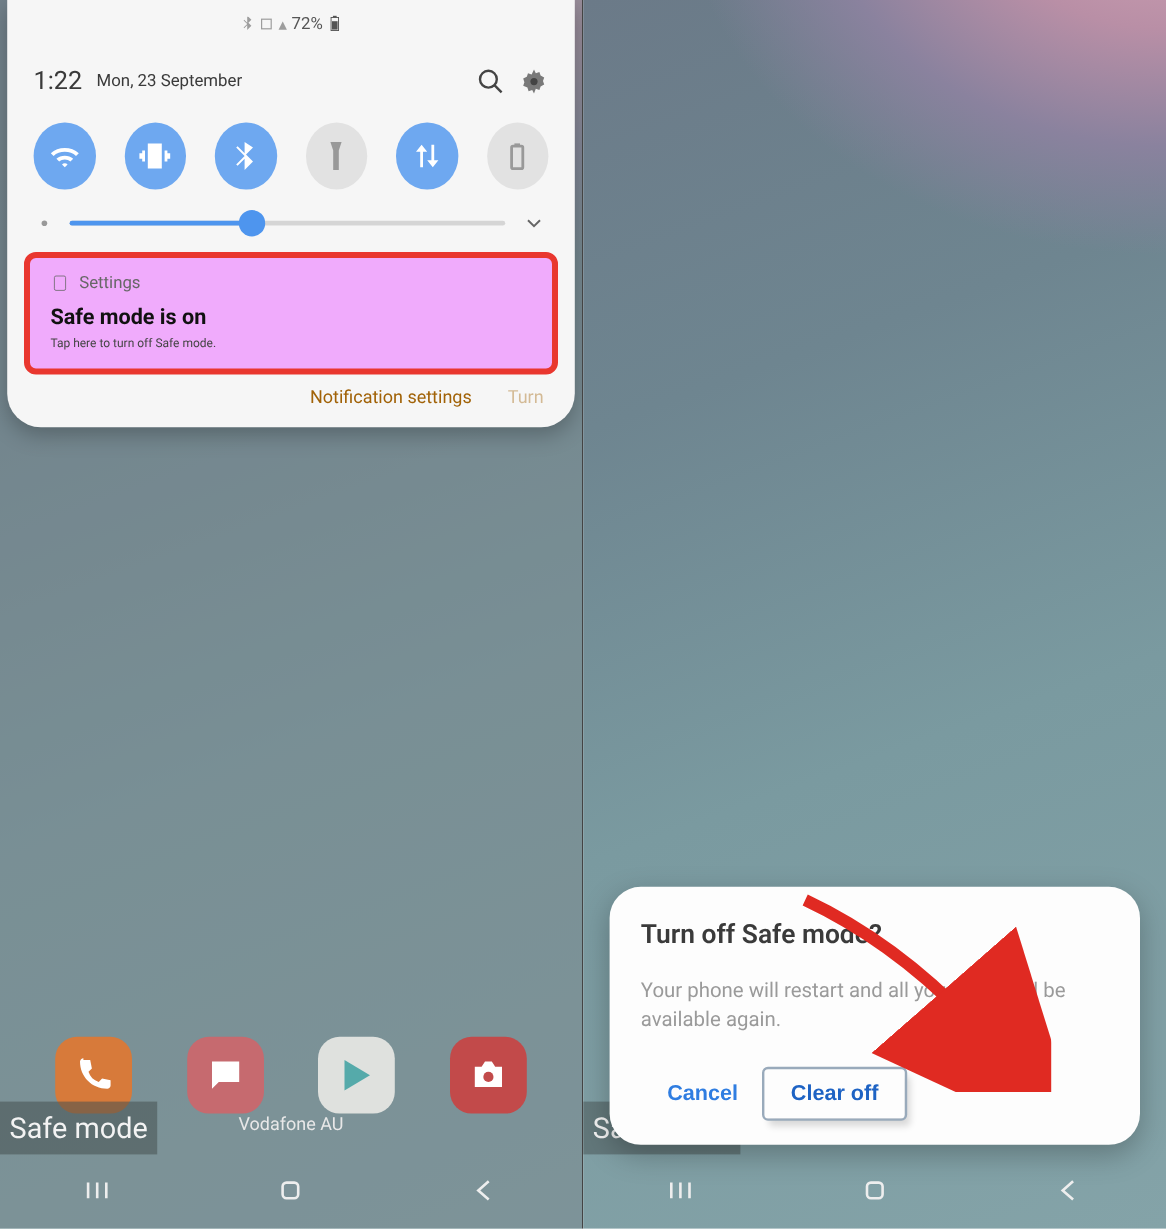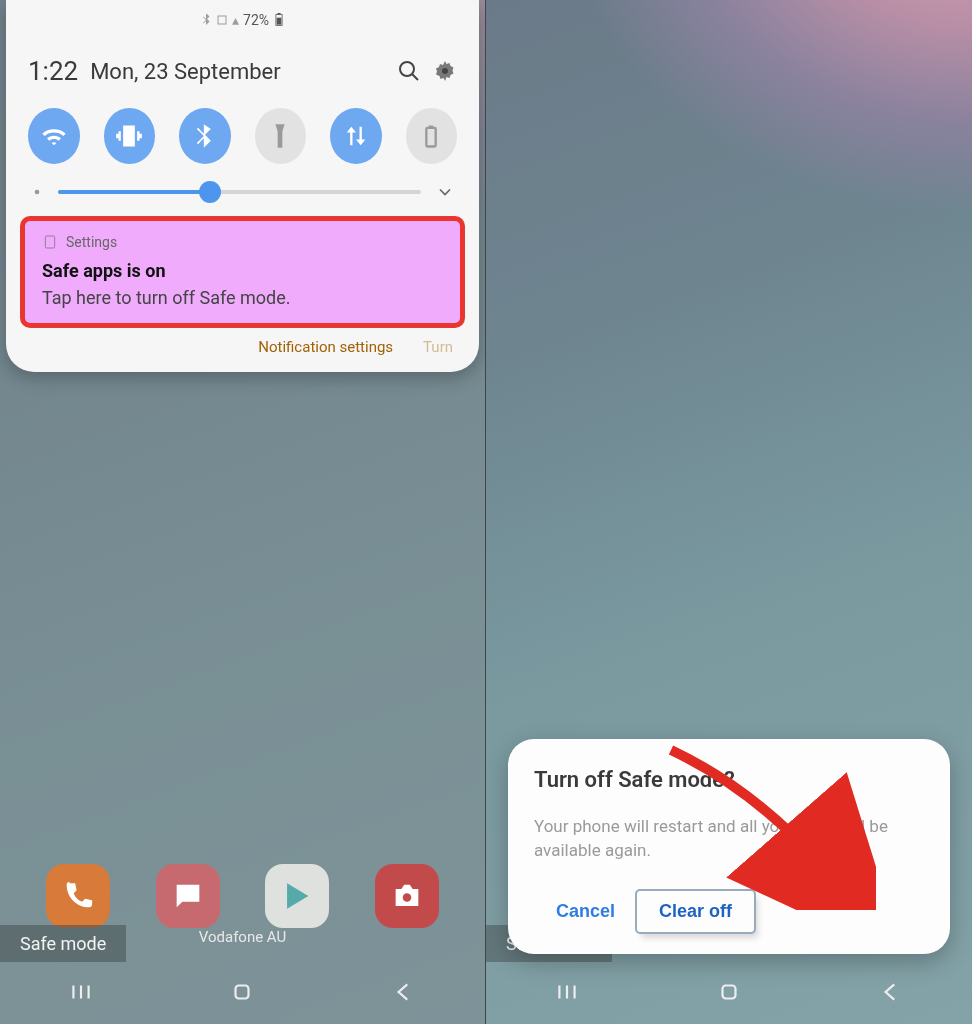--- a/index.html
+++ b/index.html
@@ -24,22 +24,22 @@
   .statusbar .pct { display:flex; align-items:center; gap:4px; }
   .sb-icon { opacity:.55; }
 
   
   .qs-panel {
     position: absolute; top: 0; left: 6px; right: 6px;
     background: #f6f6f6; border-radius: 0 0 28px 28px; padding: 40px 18px 12px;
     box-shadow: 0 6px 18px rgba(0,0,0,.25);
   }
   .qs-header { display:flex; align-items:center; gap:12px; padding: 16px 4px 22px; color:#3a3a3a; }
-  .qs-time { font-size:26px; font-weight:400; }
-  .qs-date { font-size:22px; }
+  .qs-time { font-size:21px; font-weight:400; }
+  .qs-date { font-size:14px; }
   .qs-spacer { flex:1; }
   .hdr-icon { width:24px; height:24px; color:#444; }
 
   .qs-row { display:flex; gap:24px; padding: 0 4px 18px; align-items:center; }
   .qs-tile {
     width:56px; height:56px; border-radius:50%;
     display:flex; align-items:center; justify-content:center;
     background:#e2e2e2; color:#999;
   }
   .qs-tile.on { background:#6ea8f0; color:#fff; }
@@ -51,36 +51,36 @@
   .br-thumb { position:absolute; top:50%; left:42%; width:22px; height:22px; background:#4e95ee; border-radius:50%; transform:translate(-50%,-50%); }
   .chev { width:20px; height:20px; color:#666; }
 
   .notif-card {
     background:#f0abfc; border-radius:6px; padding:14px 18px 16px; margin:6px 0 0;
     outline:5px solid #e9372f; outline-offset:-1px;
   }
   .notif-src { display:flex; align-items:center; gap:8px; color:#676767; font-size:14px; margin-bottom:10px; }
   .notif-src .ico { width:16px; height:16px; }
   .notif-title { font-size:18px; font-weight:700; color:#111; margin-bottom:6px; }
-  .notif-sub { font-size:18px; color:#444; }
+  .notif-sub { font-size:10px; color:#444; }
   .notif-footer { display:flex; justify-content:flex-end; gap:30px; padding:14px 8px 4px; color:#a16207; font-size:15px; }
 
   
   .home-apps { position:absolute; bottom:96px; left:0; right:0; display:flex; justify-content:space-evenly; }
   .app { width:64px; height:64px; border-radius:18px; display:flex; align-items:center; justify-content:center; }
   .app.phone { background:#d77a3a; }
   .app.msg { background:#c66a6f; }
   .app.play { background:#dfe1de; }
   .app.cam { background:#c24a4a; }
   .app svg { width:34px; height:34px; fill:#fff; }
   .carrier { position:absolute; bottom:78px; left:50%; transform:translateX(-50%); color:#e8e8e8; font-size:15px;text-align:center; }
 
   .safe-badge {
-    position:absolute; bottom:62px; left:0; padding:8px 20px;
-    background:rgba(70,80,80,.55); color:#f3f3f3; font-size:18px;
+    position:absolute; bottom:62px; left:0; padding:8px 8px;
+    background:rgba(70,80,80,.55); color:#f3f3f3; font-size:24px;
   }
 
   .navbar {
     position:absolute; bottom:0; left:0; right:0; height:60px;
     display:flex; align-items:center; justify-content:space-around;
   }
   .navbtn { color:#eee; }
   .navbtn svg { width:26px; height:26px; }
 
   
@@ -211,21 +211,21 @@
         </svg>
     </div>
 
     <div class="notif-card">
       <div class="notif-src">
         <svg class="ico" viewBox="0 0 24 24">
             <rect x="5" y="3" width="14" height="18" rx="2" fill="none" stroke="currentColor"></rect>
           </svg>
         <span>Settings</span>
       </div>
-      <div class="notif-title">Safe apps is on</div>
+      <div class="notif-title">Safe mode is on</div>
       <div class="notif-sub">Tap here to turn off Safe mode.</div>
     </div>
 
     <div class="notif-footer">
       <span>Notification settings</span>
       <span style="opacity:.4">Turn</span>
     </div>
   </div>
 
   <div class="safe-badge">Safe mode</div>

